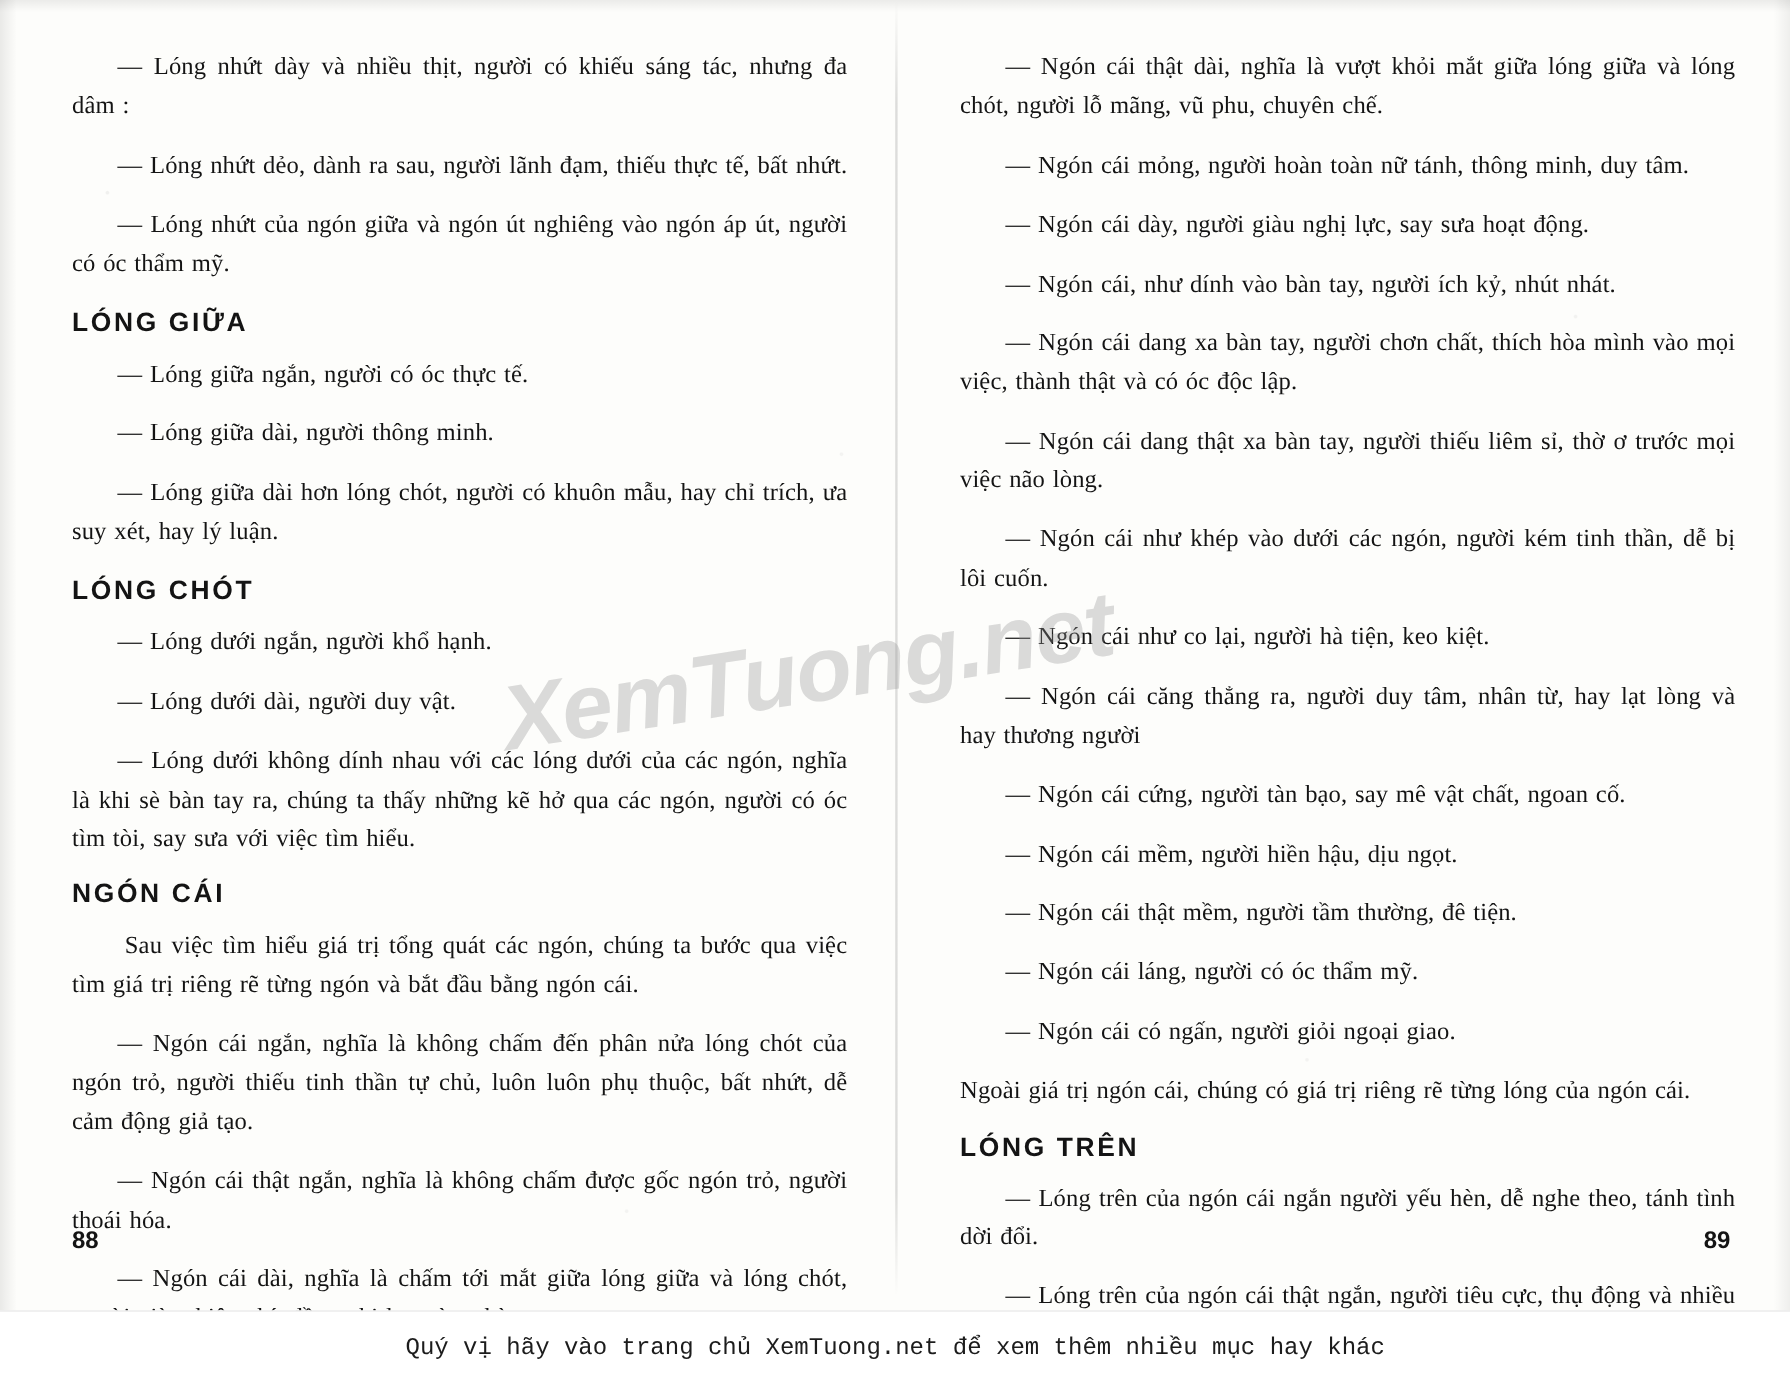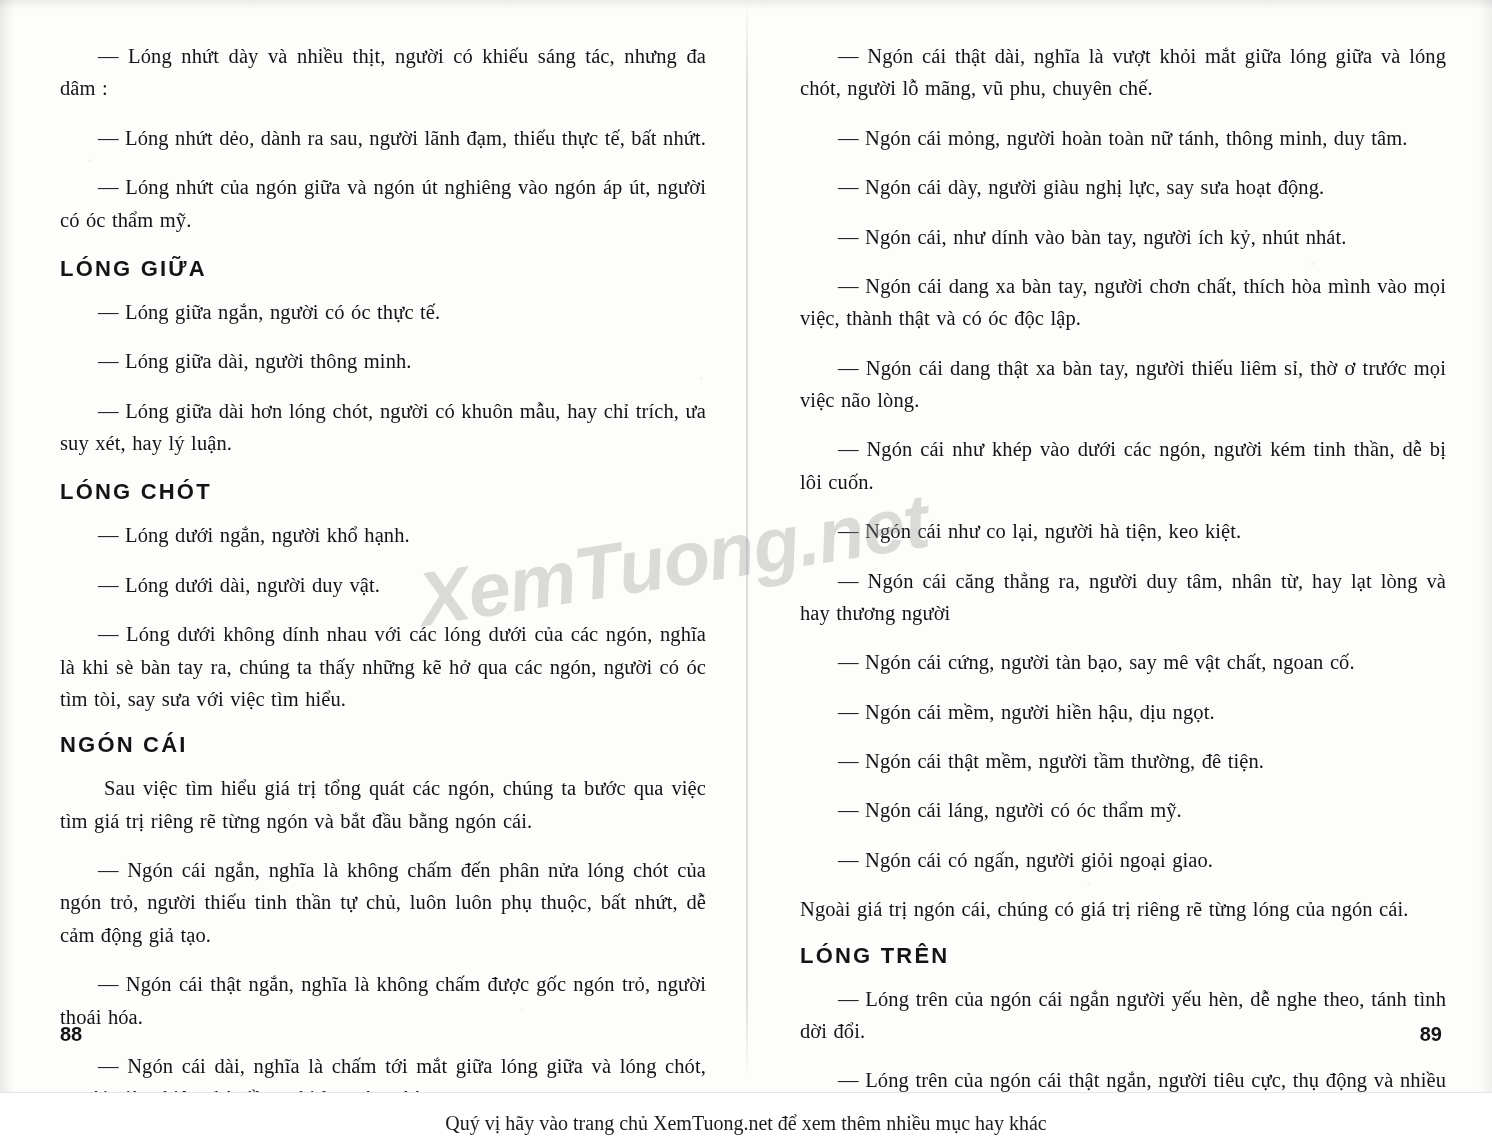--- a/index.html
+++ b/index.html
@@ -103,21 +103,21 @@
     pointer-events: none;
     letter-spacing: -1px;
   }
   .footer-note {
     position: absolute;
     left: 0;
     right: 0;
     bottom: 12px;
     text-align: center;
     font-size: 20px;
-    font-family: Liberation Serif, serif;
+    font-family: Liberation Mono, monospace;
     color: #1c1c1c;
   }
   .footer-band {
     position: absolute;
     left: 0;
     right: 0;
     bottom: 0;
     height: 54px;
     background: #ffffff;
     border-top: 1px solid #e6e6e6;

